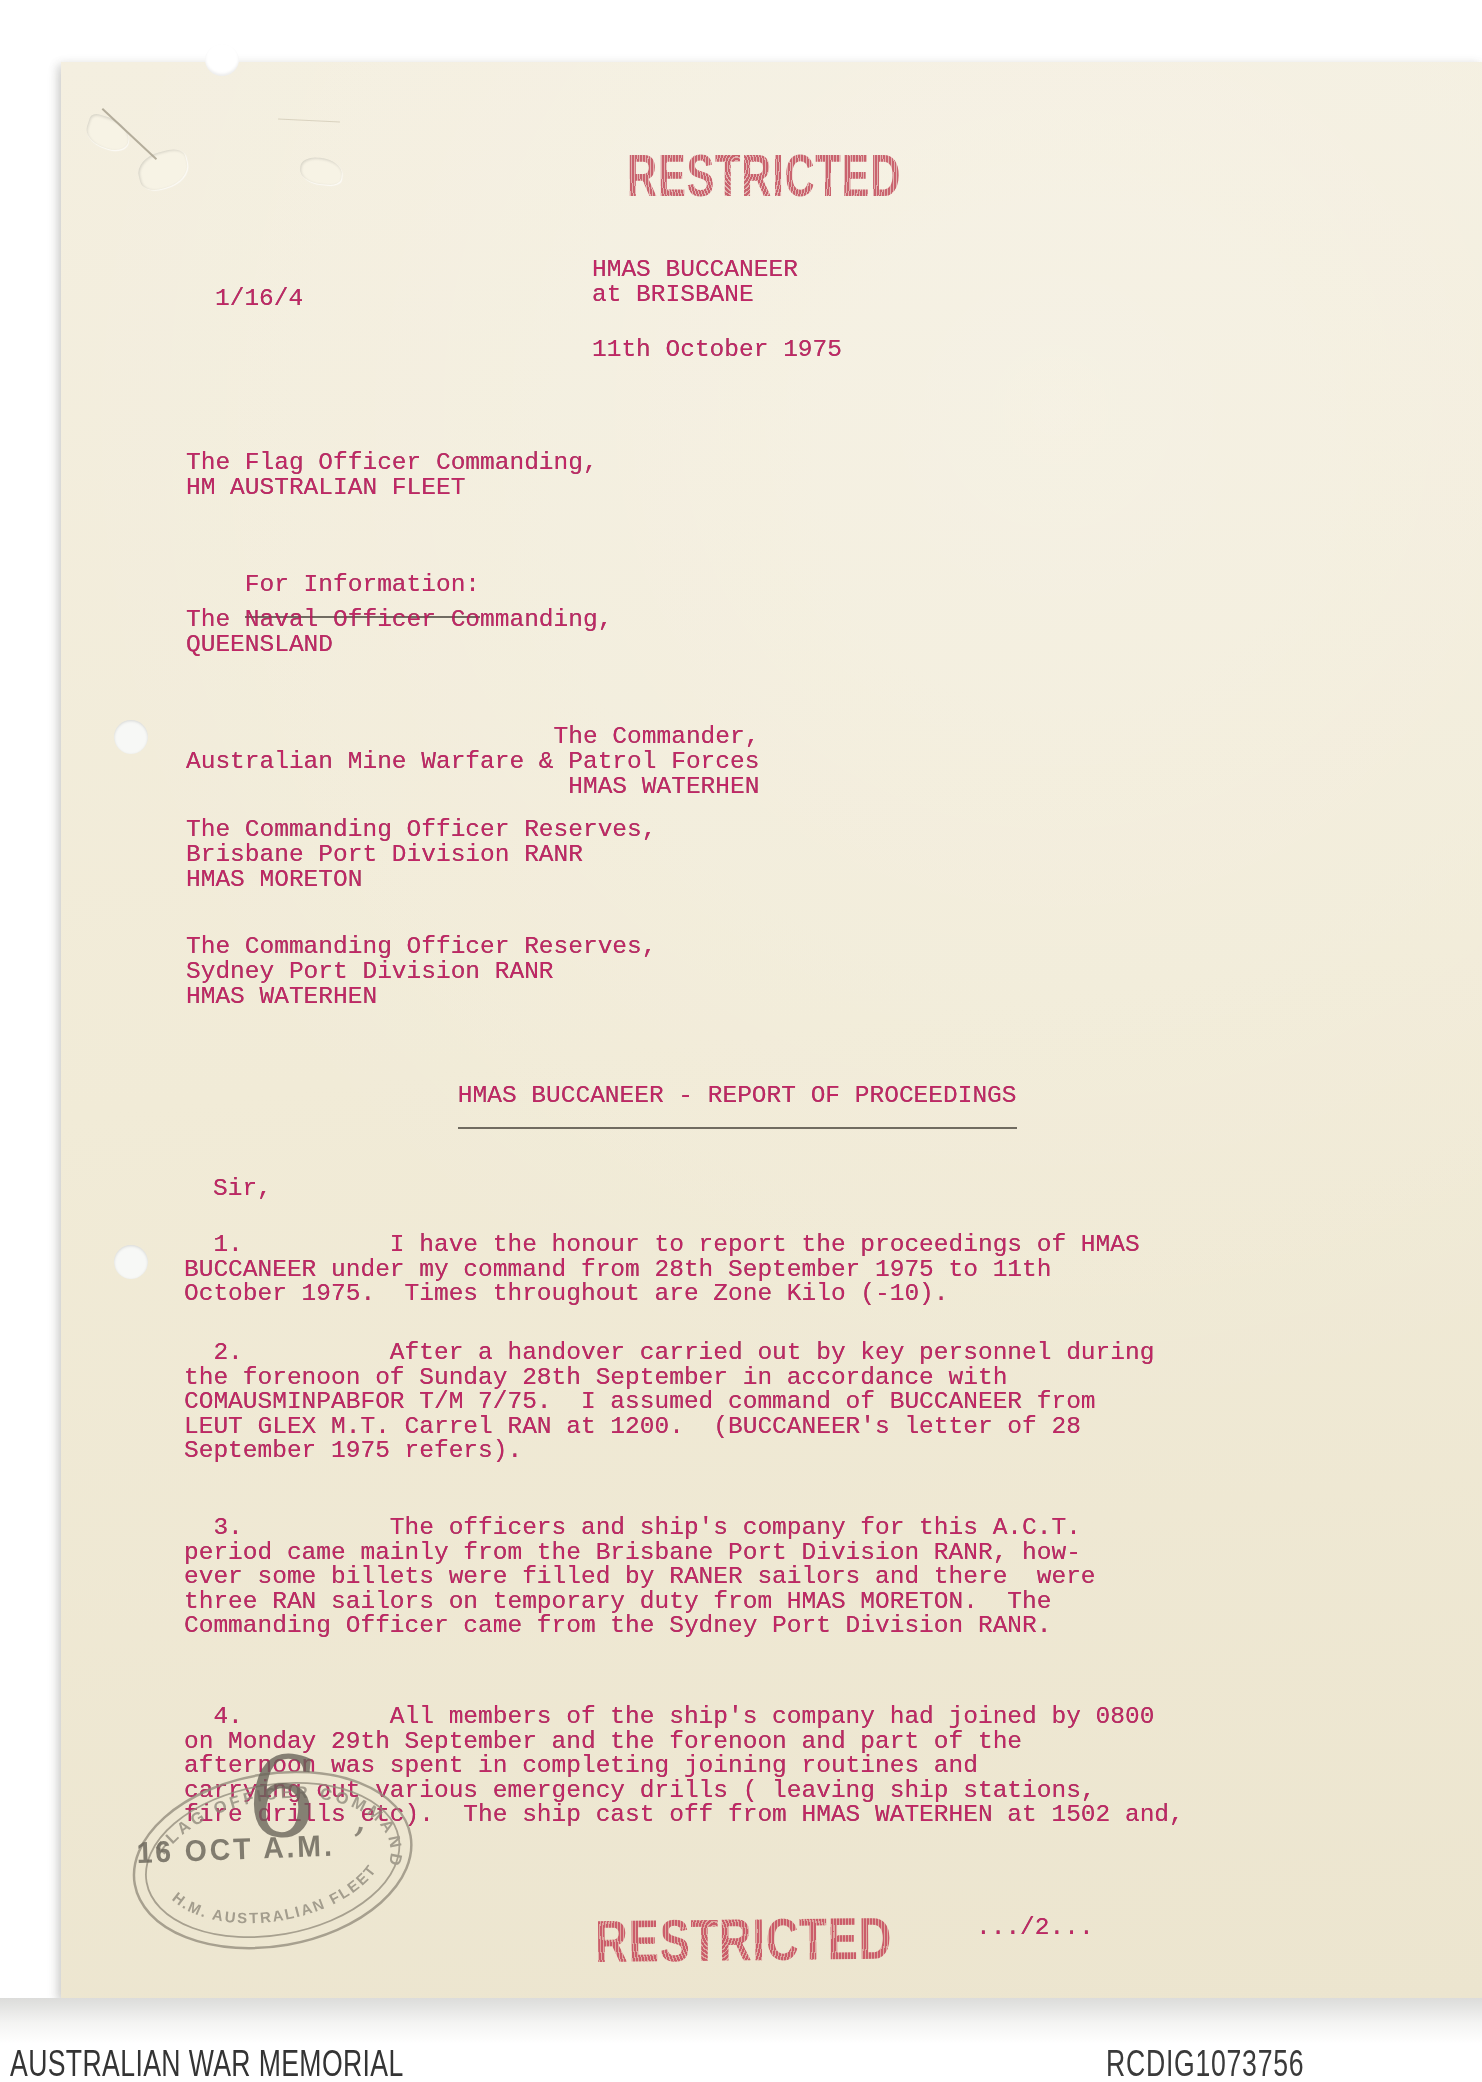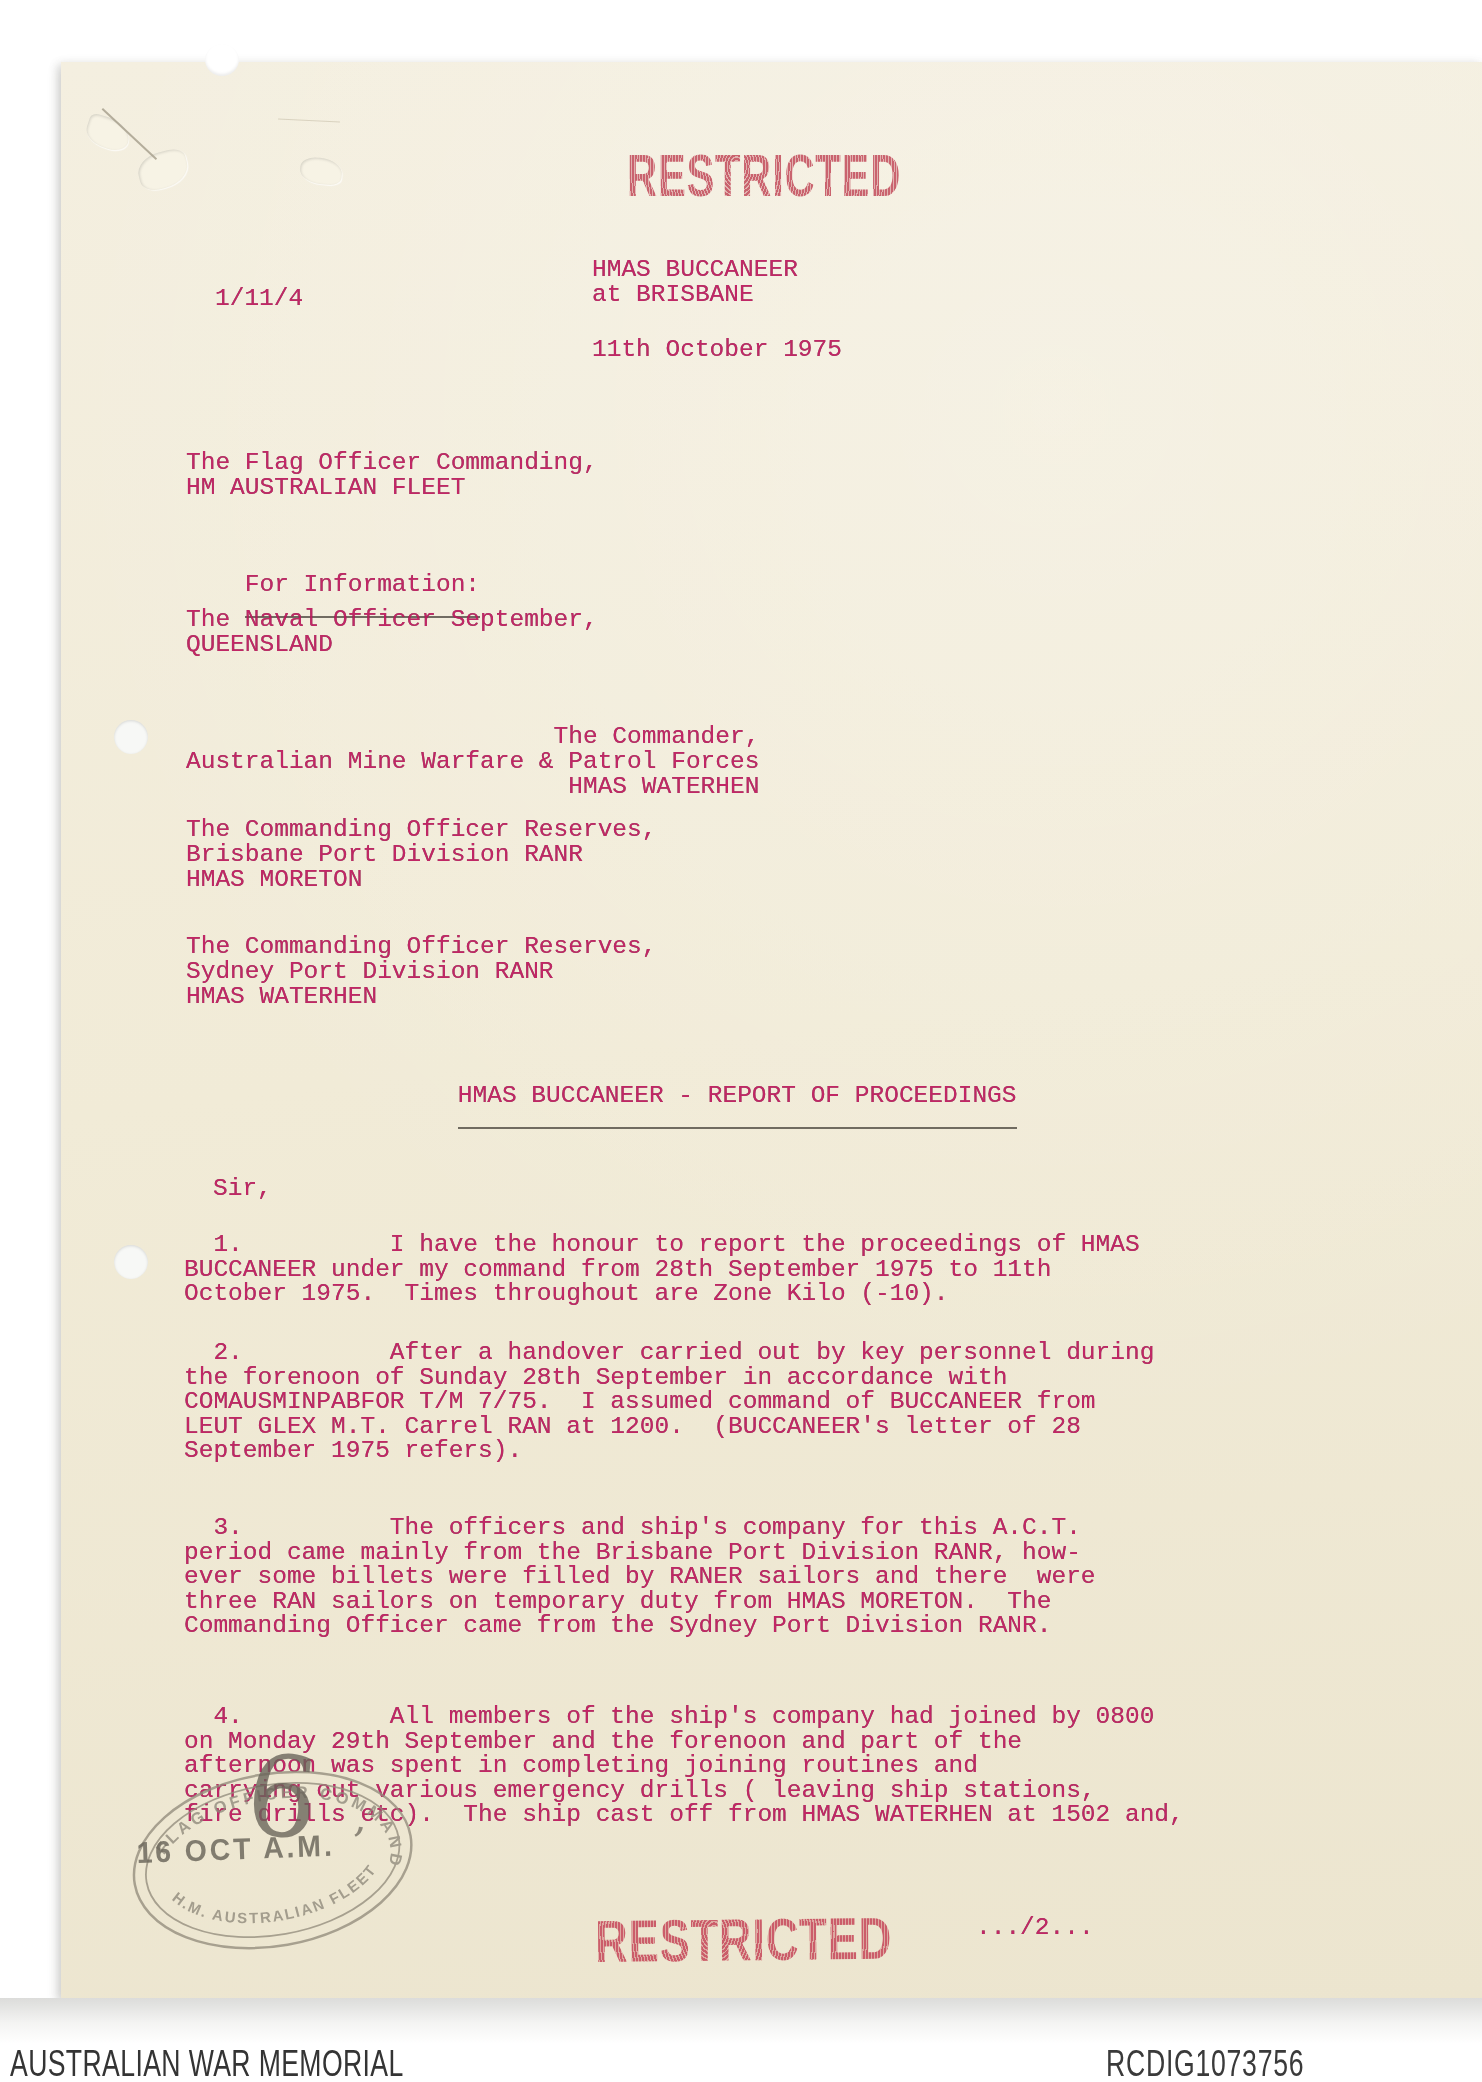--- a/index.html
+++ b/index.html
@@ -126,32 +126,32 @@
   <div class="tear tear2"></div>
   <div class="tear tear3"></div>
   <div class="scratch1"></div>
   <div class="scratch2"></div>
   <div class="hole hole-top"></div>
   <div class="hole hole-bottom"></div>
 
   <div class="stamp stamp-top">RESTRICTED</div>
   <div class="stamp stamp-bottom">RESTRICTED</div>
 
-  <div class="tw hdr-ref">1/11/4</div>
+  <div class="tw hdr-ref">1/16/4</div>
   <div class="tw hdr-location lh25">HMAS BUCCANEER
 at BRISBANE</div>
   <div class="tw hdr-date">11th October 1975</div>
 
   <div class="tw addressee lh25">The Flag Officer Commanding,
 HM AUSTRALIAN FLEET</div>
 
   <div class="tw forinfo-label">
     <span class="u">For Information:</span>
   </div>
-  <div class="tw recip1 lh25">The Naval Officer September,
+  <div class="tw recip1 lh25">The Naval Officer Commanding,
 QUEENSLAND</div>
   <div class="tw recip2 lh25">The Commander,
 Australian Mine Warfare &amp; Patrol Forces
 HMAS WATERHEN</div>
   <div class="tw recip3 lh25">The Commanding Officer Reserves,
 Brisbane Port Division RANR
 HMAS MORETON</div>
   <div class="tw recip4 lh25">The Commanding Officer Reserves,
 Sydney Port Division RANR
 HMAS WATERHEN</div>

